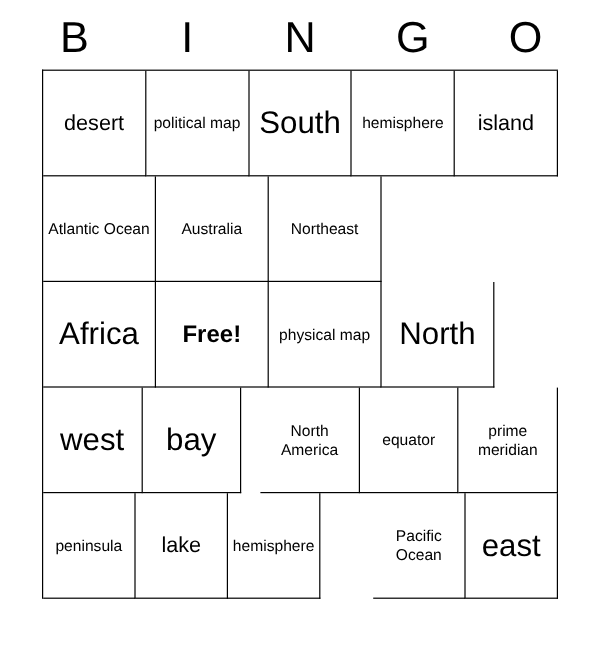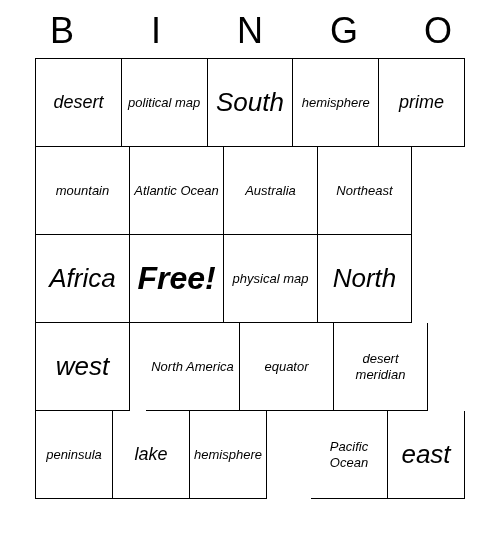--- a/index.html
+++ b/index.html
@@ -31,21 +31,20 @@
       font-weight: normal;
       width: 90px;
       text-align: center;
       color: #000;
     }
 
     .bingo-grid {
       width: 430px;
       border-left: 1.5px solid #000;
       border-top: 1.5px solid #000;
-      font-style: italic;
     }
 
     .bingo-row {
       display: flex;
     }
 
     .bingo-cell {
       width: 94px;
       min-height: 88px;
       border-right: 1.5px solid #000;
@@ -70,39 +69,39 @@
     <div class="bingo-letter">G</div>
     <div class="bingo-letter">O</div>
   </div>
 
 <div class="bingo-grid">
 <div class="bingo-row">
       <div class="bingo-cell" style="font-size: 18px;">desert</div>
       <div class="bingo-cell" style="font-size: 13px;">political map</div>
       <div class="bingo-cell" style="font-size: 26px;">South</div>
       <div class="bingo-cell" style="font-size: 13px;">hemisphere</div>
-      <div class="bingo-cell" style="font-size: 18px;">prime</div>
+      <div class="bingo-cell" style="font-size: 18px;">island</div>
     </div>
     <div class="bingo-row">
-      <div class="bingo-cell" style="font-size: 13px;">mountain</div>
       <div class="bingo-cell" style="font-size: 13px;">Atlantic Ocean</div>
       <div class="bingo-cell" style="font-size: 13px;">Australia</div>
       <div class="bingo-cell" style="font-size: 13px;">Northeast</div>
     </div>
     <div class="bingo-row">
       <div class="bingo-cell" style="font-size: 26px;">Africa</div>
-      <div class="bingo-cell" style="font-size: 32px; font-weight: bold;">Free!</div>
+      <div class="bingo-cell" style="font-size: 20px; font-weight: bold;">Free!</div>
       <div class="bingo-cell" style="font-size: 13px;">physical map</div>
       <div class="bingo-cell" style="font-size: 26px;">North</div>
     </div>
     <div class="bingo-row">
       <div class="bingo-cell" style="font-size: 26px;">west</div>
+      <div class="bingo-cell" style="font-size: 26px;">bay</div>
       <div class="bingo-cell" style="font-size: 13px; margin-left: 16px;">North America</div>
       <div class="bingo-cell" style="font-size: 13px;">equator</div>
-      <div class="bingo-cell" style="font-size: 13px;">desert meridian</div>
+      <div class="bingo-cell" style="font-size: 13px;">prime meridian</div>
     </div>
     <div class="bingo-row">
       <div class="bingo-cell" style="font-size: 13px;">peninsula</div>
       <div class="bingo-cell" style="font-size: 18px;">lake</div>
       <div class="bingo-cell" style="font-size: 13px;">hemisphere</div>
       <div class="bingo-cell" style="font-size: 13px; margin-left: 44px;">Pacific Ocean</div>
       <div class="bingo-cell" style="font-size: 26px;">east</div>
     </div>
   </div>
 

